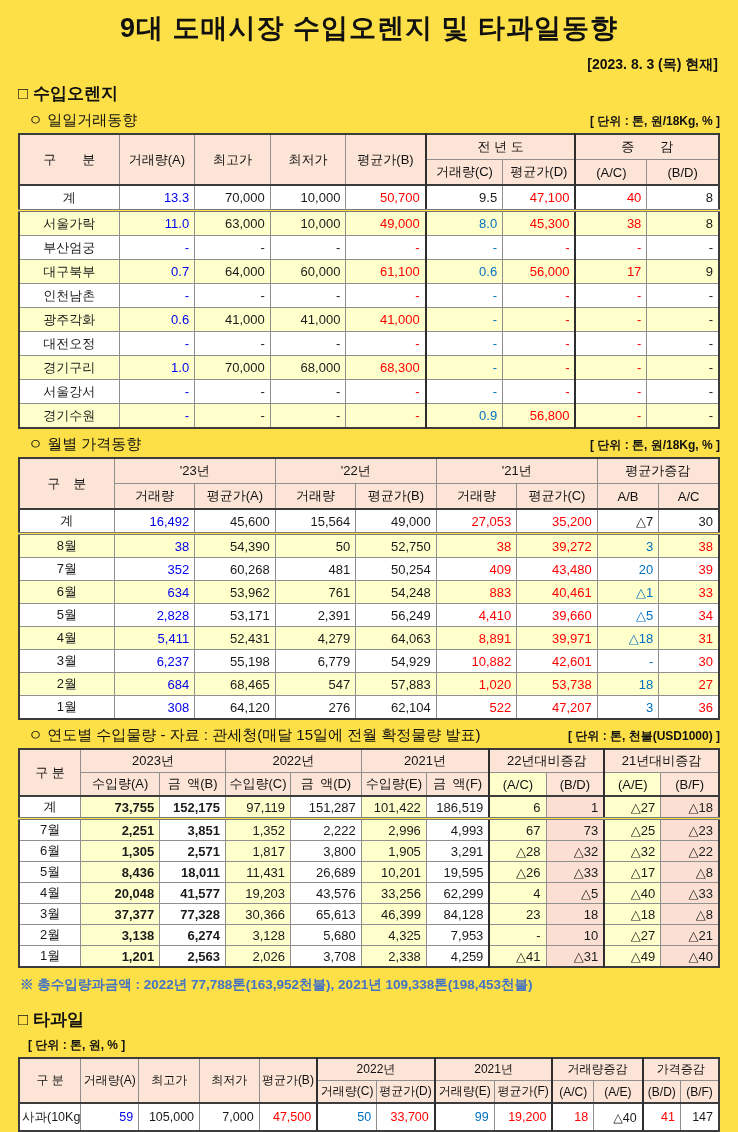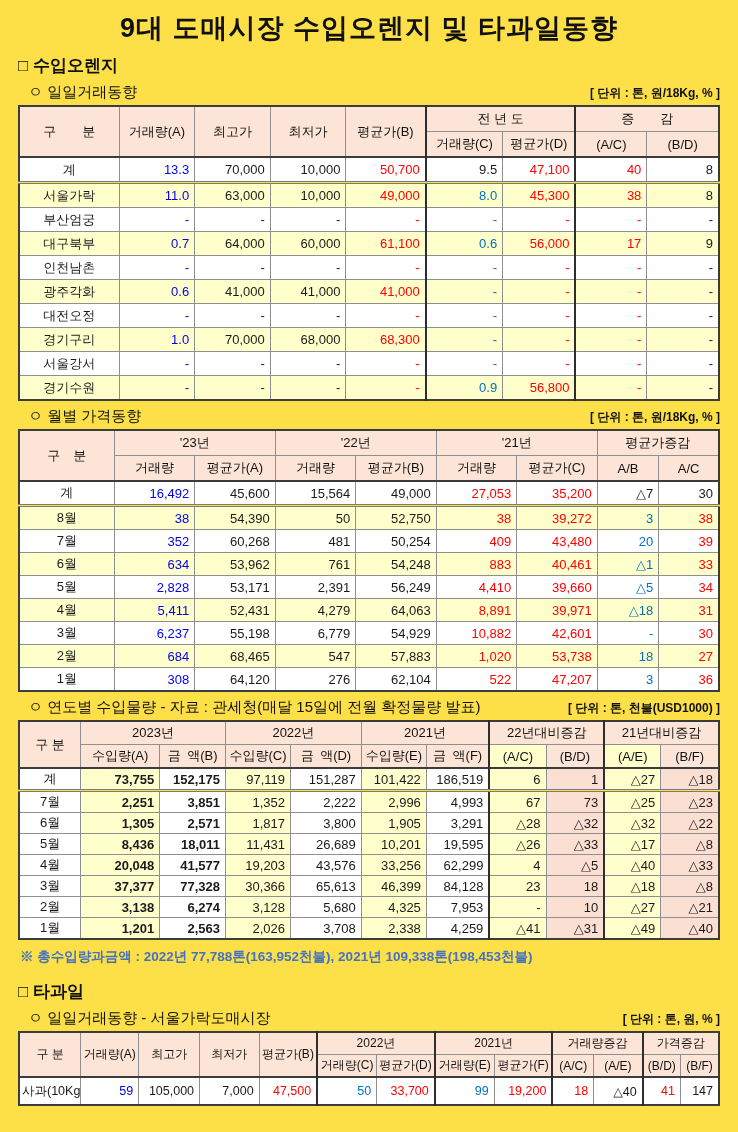--- a/index.html
+++ b/index.html
@@ -40,20 +40,21 @@
   #t4 tbody td{height:24px;font-size:12.5px;}
   #t4 th{font-size:12px;padding:2px 1px;}
   .note{color:#4472C4;font-weight:700;font-size:13.5px;margin:8px 0 0 2px;}
 </style>
 </head>
 <body>
 
 <div class="page">
 
   <div class="title">9대 도매시장 수입오렌지 및 타과일동향</div>
+  <div class="date-line">[2023. 8. 3 (목) 현재]</div>
 
   <div class="sec-head">□ 수입오렌지</div>
 
   <div class="sub-row">
     <span class="sub-label">ㅇ 일일거래동향</span>
     <span class="unit">[ 단위 : 톤, 원/18Kg, % ]</span>
   </div>
 
   <table id="t1">
       <colgroup>
@@ -484,21 +485,20 @@
           <td class="num c-k bg-p">△40</td>
         </tr>
       </tbody>
   </table>
 
   <div class="note">※ 총수입량과금액 : 2022년 77,788톤(163,952천불),  2021년 109,338톤(198,453천불)</div>
 
   <div class="sec-head" style="margin-top:14px;">□ 타과일</div>
 
   <div class="sub-row">
-    <span class="sub-label">ㅇ 일일거래동향 - 서울가락도매시장</span>
     <span class="unit">[ 단위 : 톤, 원, % ]</span>
   </div>
 
   <table id="t4">
       <colgroup>
         <col style="width: 8.8%;">
         <col style="width: 8.3%;">
         <col style="width: 8.7%;">
         <col style="width: 8.5%;">
         <col style="width: 8.3%;">

